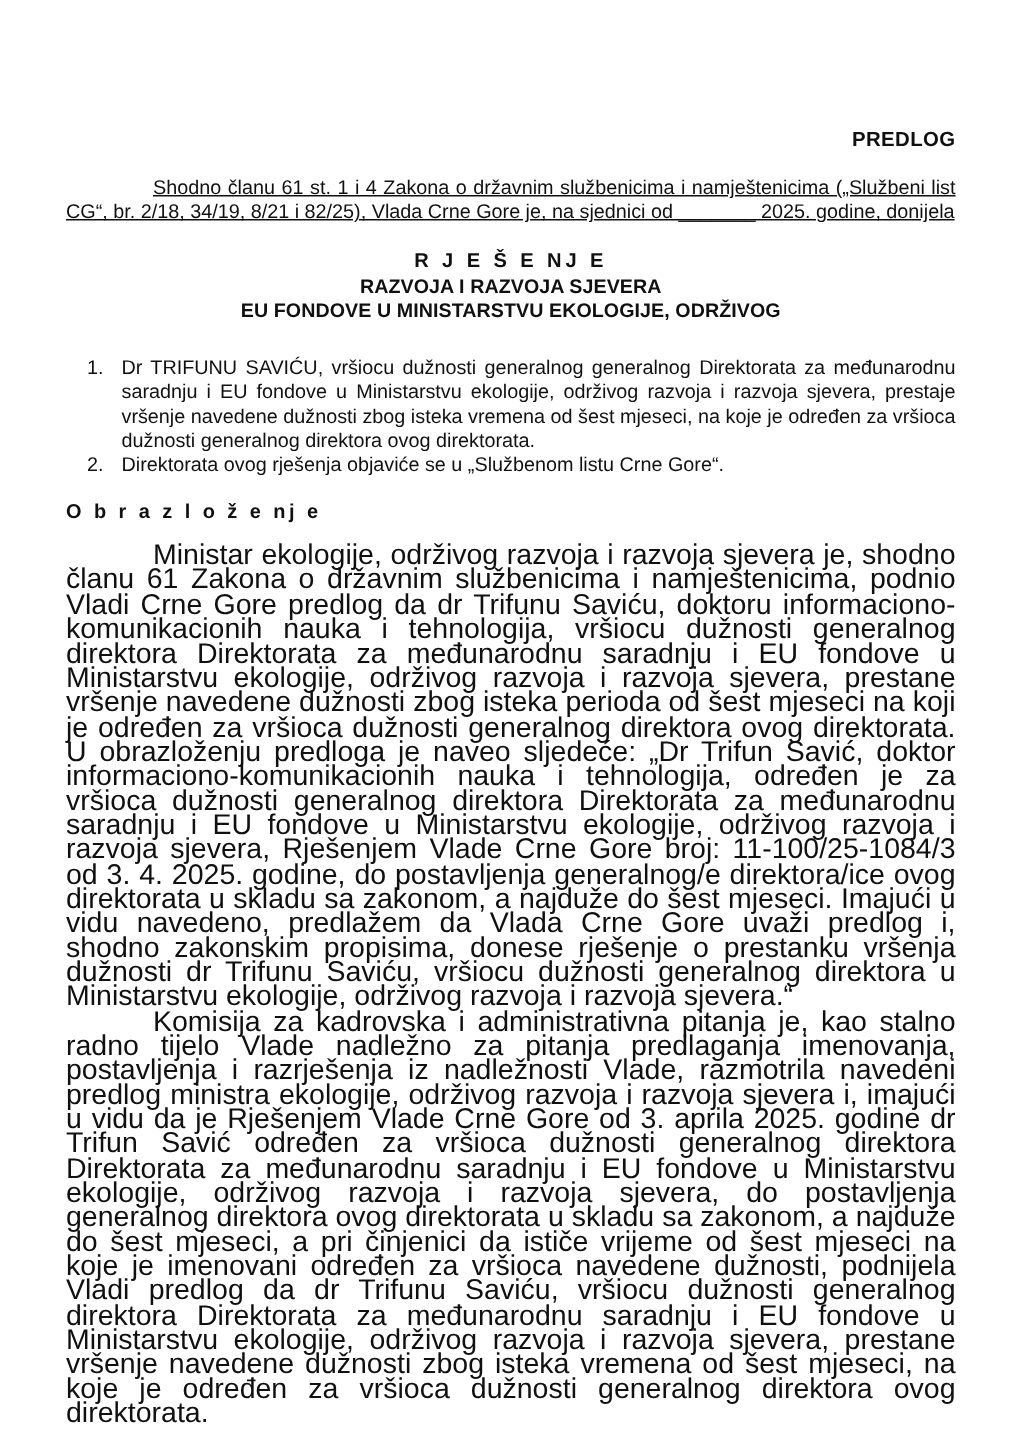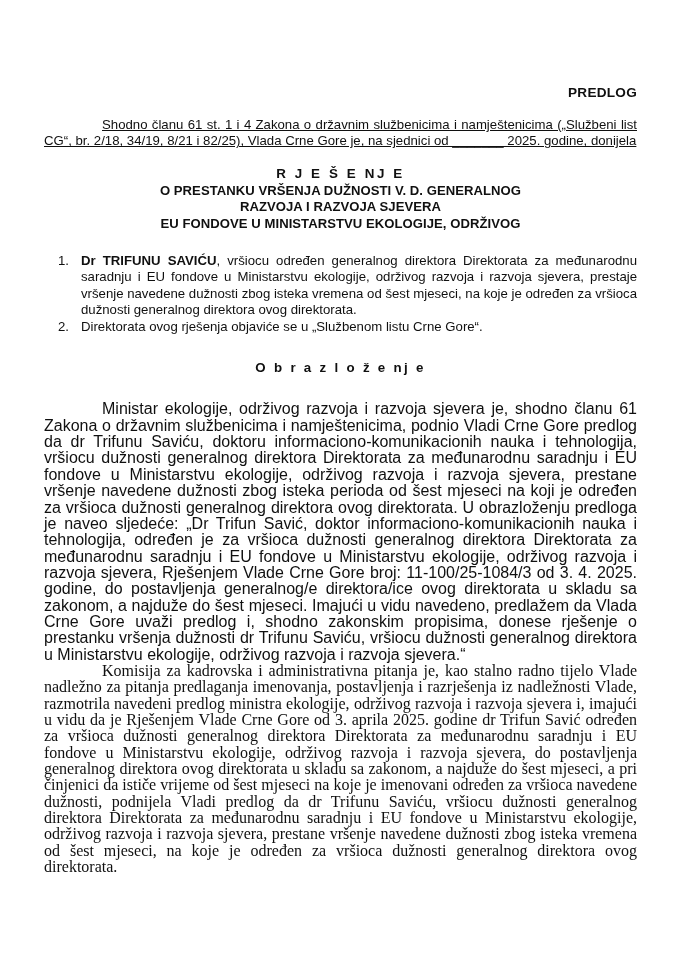--- a/index.html
+++ b/index.html
@@ -90,69 +90,67 @@
     padding-top: 0px;
   }
   .item-num {
     position: absolute;
     left: 14px;
     top: 0;
     width: 20px;
     text-align: left;
   }
   .item-name {
-    font-weight: bold;
+    font-weight: normal;
   }
 
   
   .section-heading {
-    margin: 11px;
+    margin: 0;
     padding-top: 14px;
-    text-align: center;
+    text-align: left;
     font-weight: bold;
     font-size: 13.3px;
     line-height: 16.4px;
     letter-spacing: 2.3px;
   }
 
   
   .body-text {
     margin: 0;
     padding-top: 14px;
-    font-size: 16px;
+    font-size: 19px;
     line-height: 16.35px;
     text-align: justify;
     text-justify: inter-word;
     text-indent: 58px;
     hyphens: none;
   }
   .body-text + .body-text {
     padding-top: 0;
-    font-family: Liberation Serif, serif;
   }
 </style>
 </head>
 <body>
 
 <div class="page">
 
   <div class="doc-label">PREDLOG</div>
 
   <p class="intro">Shodno članu 61 st. 1 i 4 Zakona o državnim službenicima i namještenicima („Službeni list CG“, br. 2/18, 34/19, 8/21 i 82/25), Vlada Crne Gore je, na sjednici od _______ 2025. godine, donijela</p>
 
   <div class="title-block">
     <span class="title-main">R J E Š E NJ E</span>
-    <span class="title-sub">O PRESTANKU VRŠENJA DUŽNOSTI V. D. GENERALNOG</span>
     <span class="title-sub">RAZVOJA I RAZVOJA SJEVERA</span>
     <span class="title-sub">EU FONDOVE U MINISTARSTVU EKOLOGIJE, ODRŽIVOG</span>
   </div>
 
   <ol class="items">
     <li>
-      <span class="item-num">1.</span><span class="item-name">Dr TRIFUNU SAVIĆU</span><span>, vršiocu određen generalnog direktora Direktorata za međunarodnu saradnju i EU fondove u Ministarstvu ekologije, održivog razvoja i razvoja sjevera, prestaje vršenje navedene dužnosti zbog isteka vremena od šest mjeseci, na koje je određen za vršioca dužnosti generalnog direktora ovog direktorata.</span>
+      <span class="item-num">1.</span><span class="item-name">Dr TRIFUNU SAVIĆU</span><span>, vršiocu dužnosti generalnog generalnog Direktorata za međunarodnu saradnju i EU fondove u Ministarstvu ekologije, održivog razvoja i razvoja sjevera, prestaje vršenje navedene dužnosti zbog isteka vremena od šest mjeseci, na koje je određen za vršioca dužnosti generalnog direktora ovog direktorata.</span>
     </li>
     <li>
       <span class="item-num">2.</span><span>Direktorata ovog rješenja objaviće se u „Službenom listu Crne Gore“.</span>
     </li>
   </ol>
 
   <div class="section-heading">O b r a z l o ž e nj e</div>
 
   <p class="body-text">Ministar ekologije, održivog razvoja i razvoja sjevera je,  shodno članu 61 Zakona o državnim službenicima i namještenicima, podnio Vladi Crne Gore predlog da dr Trifunu Saviću, doktoru informaciono-komunikacionih nauka i tehnologija, vršiocu dužnosti generalnog direktora Direktorata za međunarodnu saradnju i EU fondove u Ministarstvu ekologije, održivog razvoja i razvoja sjevera, prestane vršenje navedene dužnosti zbog isteka perioda od šest mjeseci na koji je određen za vršioca dužnosti generalnog direktora ovog direktorata. U obrazloženju predloga je naveo sljedeće: „Dr Trifun Savić, doktor informaciono-komunikacionih nauka i tehnologija, određen je za vršioca dužnosti generalnog direktora Direktorata za međunarodnu saradnju i EU fondove u Ministarstvu ekologije, održivog razvoja i razvoja sjevera, Rješenjem Vlade Crne Gore broj: 11-100/25-1084/3 od 3. 4. 2025. godine, do postavljenja generalnog/e direktora/ice ovog direktorata u skladu sa zakonom, a najduže do šest mjeseci. Imajući u vidu navedeno, predlažem da Vlada Crne Gore uvaži predlog i, shodno zakonskim propisima, donese rješenje o prestanku vršenja dužnosti dr Trifunu Saviću, vršiocu dužnosti generalnog direktora u Ministarstvu ekologije, održivog razvoja i razvoja sjevera.“</p>
 

